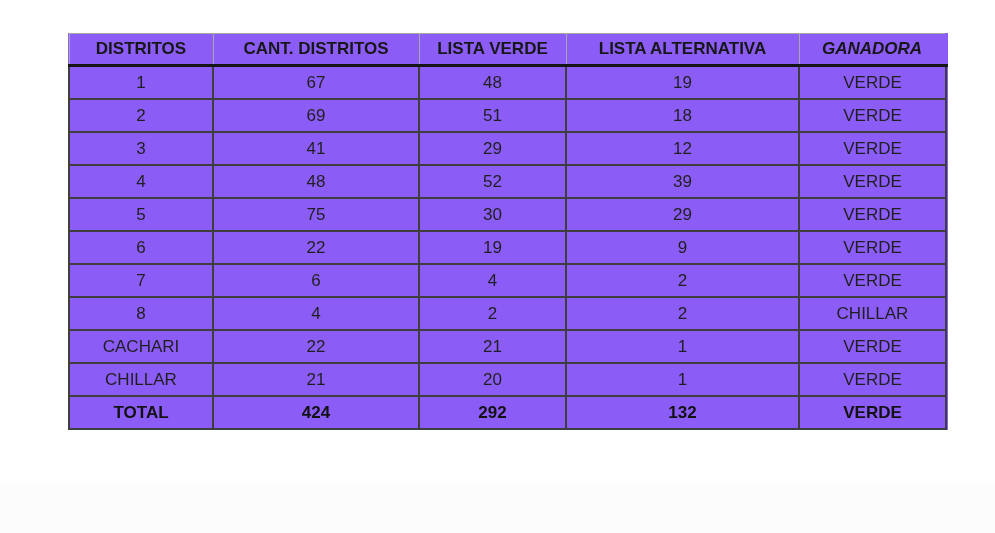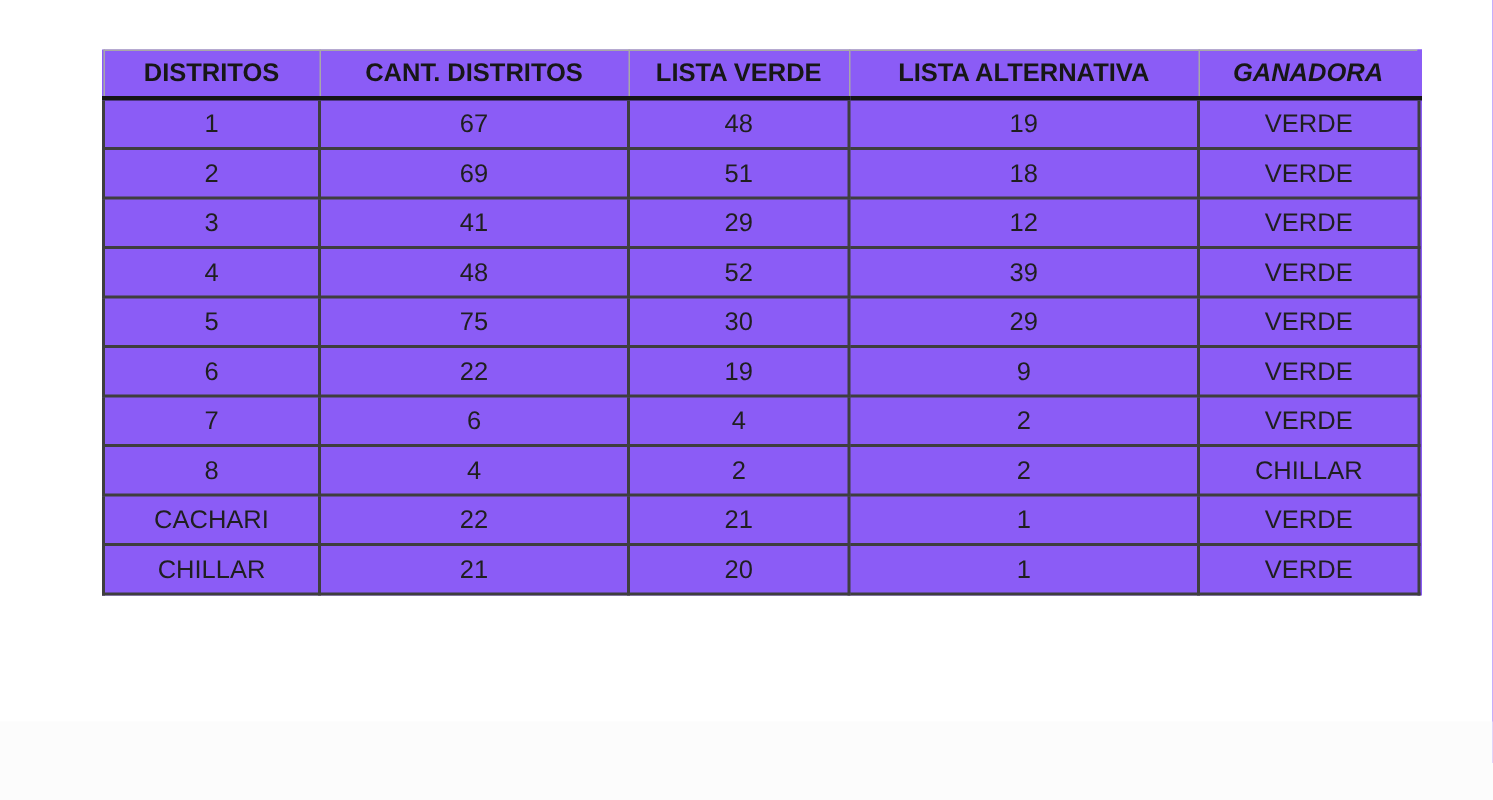--- a/index.html
+++ b/index.html
@@ -159,17 +159,24 @@
             <td>1</td>
             <td>VERDE</td>
           </tr>
           <tr>
             <td>CHILLAR</td>
             <td>21</td>
             <td>20</td>
             <td>1</td>
             <td>VERDE</td>
           </tr>
+          <tr class="total">
+            <td>TOTAL</td>
+            <td>424</td>
+            <td>292</td>
+            <td>132</td>
+            <td>VERDE</td>
+          </tr>
         </tbody>
     </table>
   </div>
   <div class="footer-band"></div>
 </div>
 
 </body></html>

